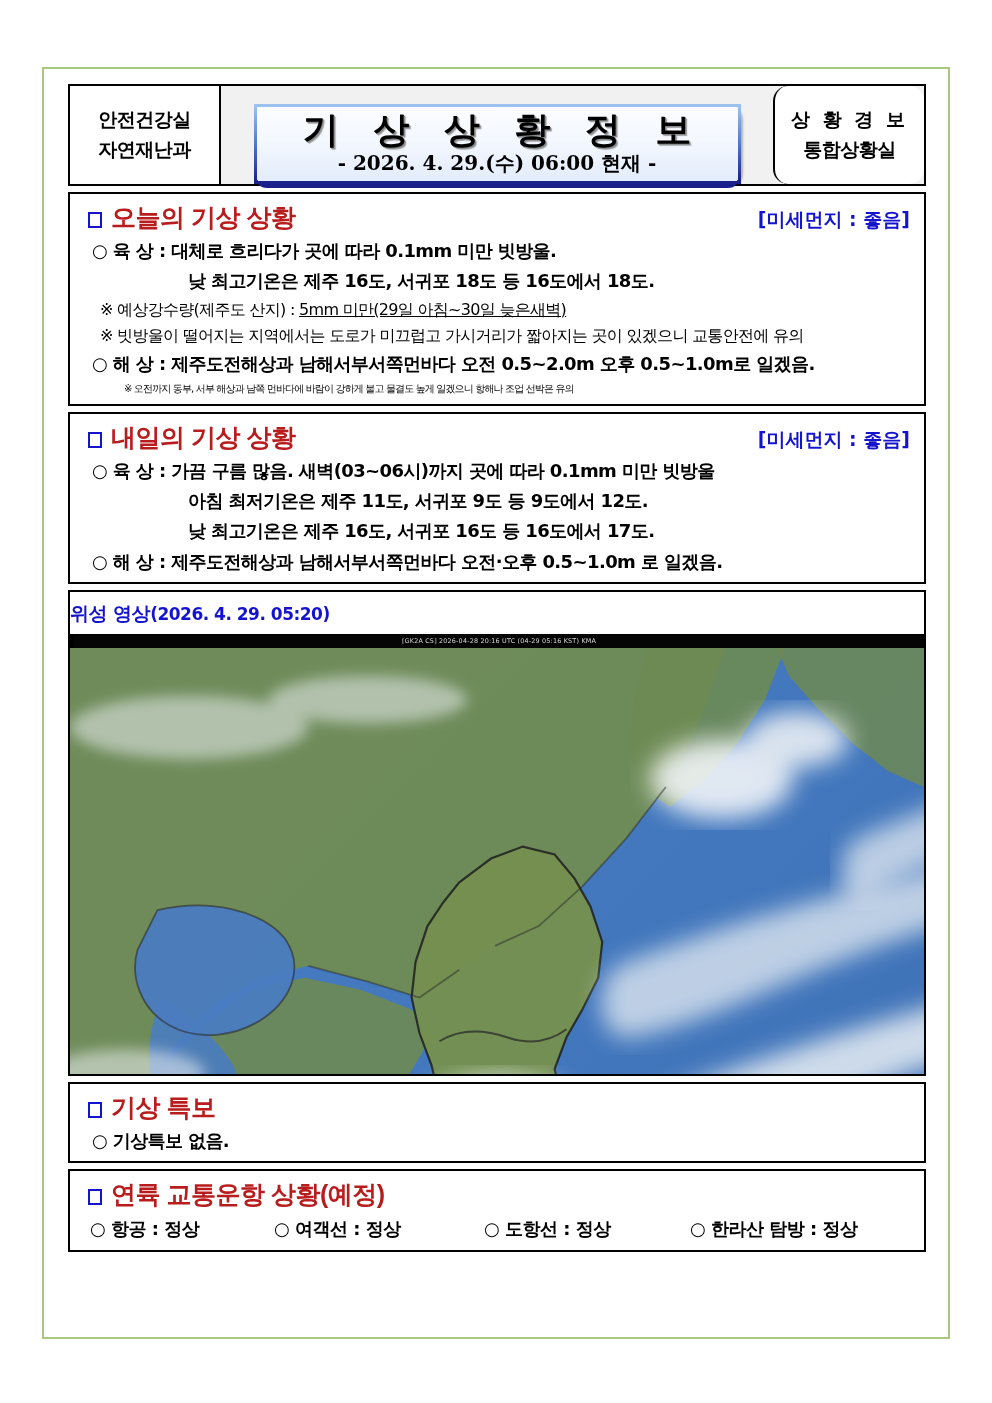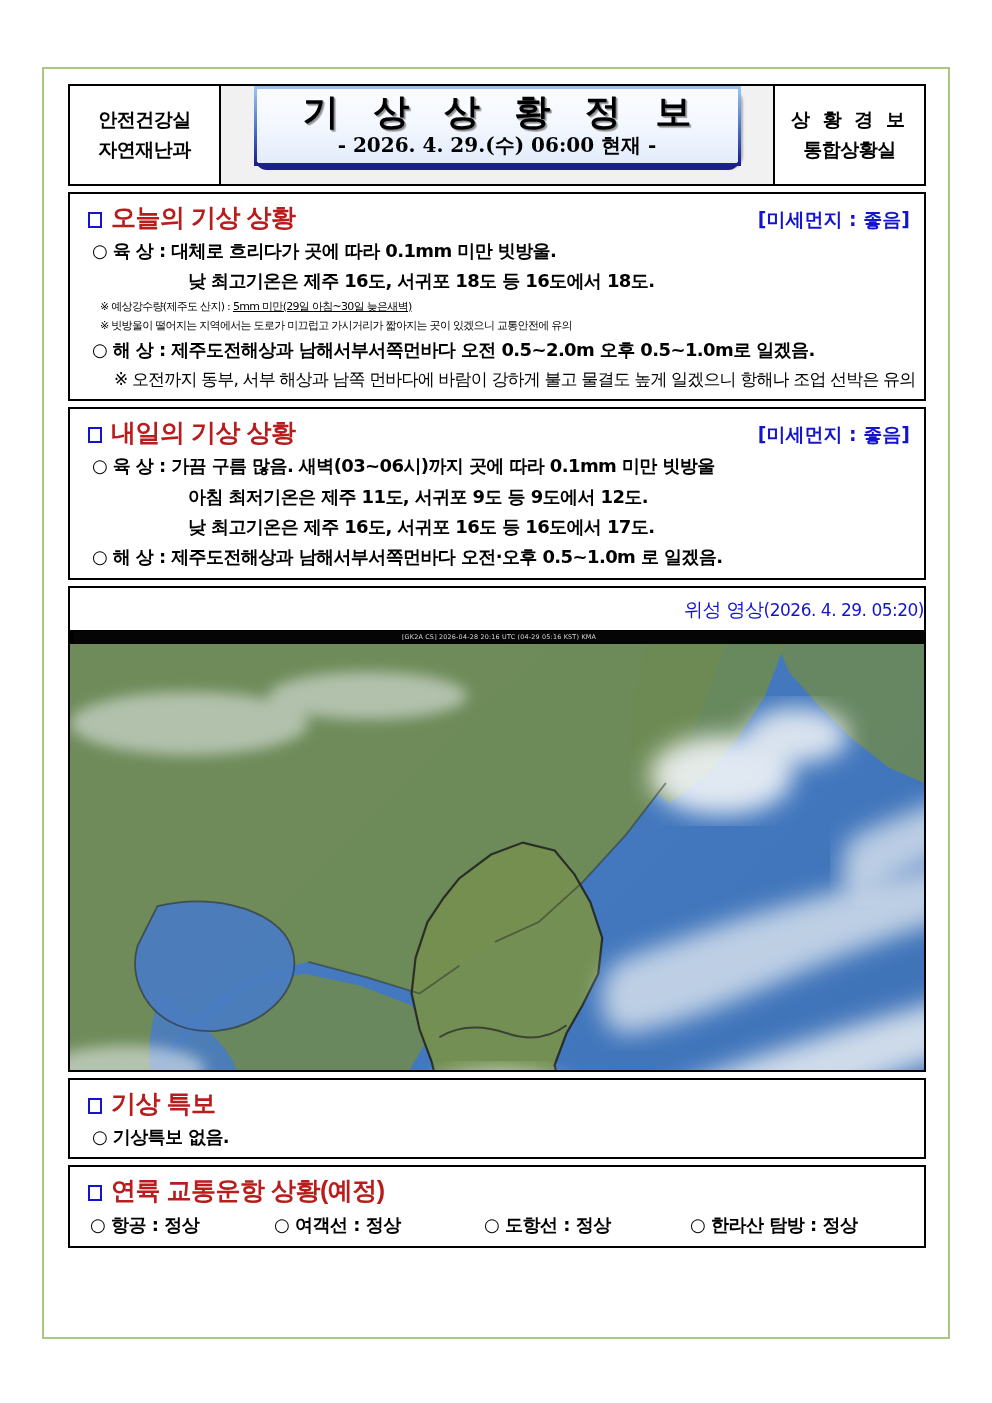--- a/index.html
+++ b/index.html
@@ -43,35 +43,36 @@
     flex-direction: column;
     align-items: center;
     justify-content: center;
     gap: 4px;
     border-right: 2px solid #000;
     flex: none;
   }
   .header-cell.right {
     border-right: none;
     border-left: 2px solid #000;
+    border-radius: 15px;
   }
   .header-cell .line {
     font-family: "DejaVu Sans", sans-serif;
     font-weight: 700;
     font-size: 19px;
     color: #000;
     letter-spacing: -0.5px;
     white-space: nowrap;
     text-align: center;
   }
   .header-cell.right .line.sp { letter-spacing: 3px; }
   .header-mid {
     flex: 1;
     display: flex;
-    align-items: flex-start;
+    align-items: flex-end;
     justify-content: center;
     background: #f1f1f1;
     position: relative;
   }
   .banner {
     width: 487px;
     height: 80px;
     border-radius: 13px;
     background: linear-gradient(180deg,#fbfcff 0%,#f4f8ff 45%,#e3ecfb 100%);
     border: 3px solid;
@@ -143,51 +144,51 @@
     color: #000;
     padding: 3px 10px 3px 22px;
     letter-spacing: -0.6px;
     white-space: nowrap;
     line-height: 1.35;
   }
   .row.indent { padding-left: 118px; }
   .note {
     font-family: "DejaVu Sans", sans-serif;
     font-weight: 400;
-    font-size: 11px;
+    font-size: 16px;
     color: #000;
     padding: 2px 8px 2px 30px;
     letter-spacing: -0.7px;
     white-space: nowrap;
     line-height: 1.4;
     overflow: hidden;
   }
   .note u { text-decoration: underline; }
-  .note.small { font-size: 17px; letter-spacing: -0.85px; padding-left: 44px; }
+  .note.small { font-size: 10px; letter-spacing: -0.85px; padding-left: 34px; margin-left: 20px; }
   .pad-b { padding-bottom: 8px; }
 
   
   .split {
     display: flex;
     align-items: stretch;
   }
   .split-left {
     width: 425px;
     flex: none;
     border-right: 2px solid #000;
   }
   .split-right {
     flex: 1;
     display: flex;
     flex-direction: column;
   }
   .sat-title {
-    text-align: right;
-    font-family: "DejaVu Sans", sans-serif;
-    font-weight: 400;
+    text-align: left;
+    font-family: "DejaVu Sans", sans-serif;
+    font-weight: 700;
     font-size: 19px;
     color: #1414cf;
     padding: 9px 0 7px 0;
     letter-spacing: -0.5px;
   }
   .sat-title .small { font-size: 17px; }
   .sat-wrap {
     position: relative;
     width: 100%;
     height: 440px;

